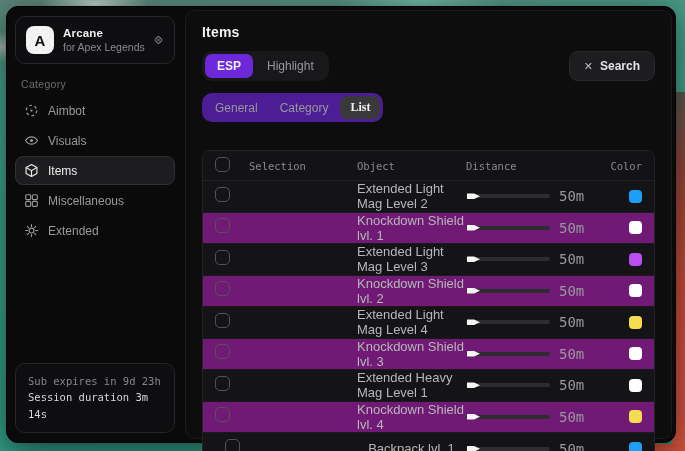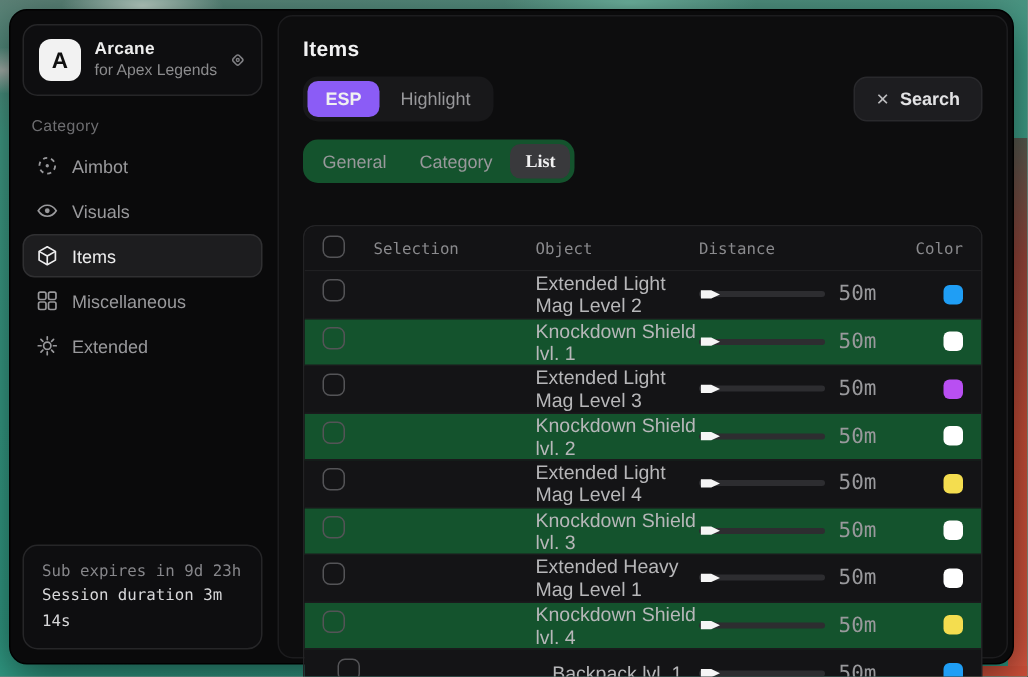--- a/index.html
+++ b/index.html
@@ -66,44 +66,44 @@
   .main {
     position:absolute; left:178px; top:3px; right:3px; bottom:3px;
     background:#0d0d0e; border:1px solid #1c1c1e; border-radius:10px;
     padding:13px 16px 12px 16px;
   }
   .main-title { color:#f1f1f2; font-size:14px; font-weight:bold; letter-spacing:.2px; }
 
   .toolbar { display:flex; align-items:flex-start; justify-content:space-between; margin-top:11px; }
   .pill-group { display:inline-flex; background:#18181a; border-radius:10px; padding:3px; gap:2px; }
   .pill { border:none; background:transparent; color:#98989b; font-size:12px; padding:5px 12px; border-radius:7px; font-family:inherit; }
-  .pill.active { background:#8b5cf6; color:#f0f0f1; font-weight:bold; }
+  .pill.active { background:#6d28d9; color:#f0f0f1; font-weight:bold; }
 
   .search-btn {
     display:inline-flex; align-items:center; gap:7px;
     background:#1d1d20; border:1px solid #29292c; border-radius:9px;
     color:#e3e3e5; font-size:12px; font-weight:bold; padding:7px 14px; font-family:inherit;
   }
   .search-btn .x-ic { color:#bdbdbf; font-size:11px; font-weight:normal; }
 
   .view-tabs { margin-top:12px; }
-  .view-tabs .pill-group { background:#14532d; }
+  .view-tabs .pill-group { background:#4c1d95; }
   .view-tabs .pill { padding:4px 10px; font-size:12px; }
   .view-tabs .pill.active { background:#39393c;font-family:Liberation Serif, serif; }
 
   
   .table { margin-top:28px; border:1px solid #232325; border-radius:8px; overflow:hidden; }
   .trow, .thead {
     display:grid; grid-template-columns:34px 108px 1fr 142px 34px;
     align-items:center; padding:0 12px;
   }
   .thead { height:30px; background:#131315; border-bottom:1px solid #202022;
     font-family:"DejaVu Sans Mono", monospace; font-size:10.5px; color:#8a8a8d; }
   .thead .col-color { text-align:right; }
-  .trow { height:31.5px; border-bottom:1px solid #1a1a1c; background:#14532d; }
+  .trow { height:31.5px; border-bottom:1px solid #1a1a1c; background:#701a75; }
   .trow:nth-child(odd) { background:#141416; }
   .trow:last-child { border-bottom:none;text-align:center; }
 
   .checkbox {
     width:15px; height:15px; border:1.5px solid #545457; border-radius:5px;
     display:inline-block; background:transparent;
   }
   .obj-cell { color:#b7b7b9; font-size:13px; }
   .dist-cell { display:flex; align-items:center; gap:9px; }
   .slider { position:relative; width:84px; height:4px; background:#2d2d30; border-radius:2px; display:inline-block; }

